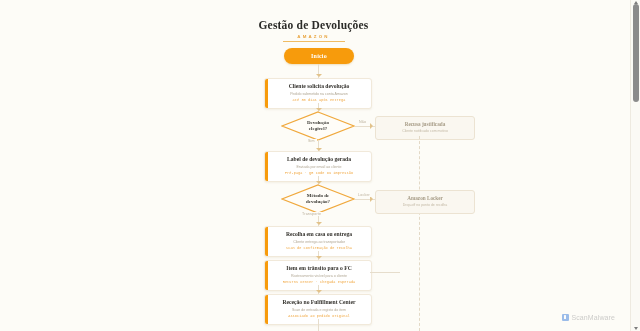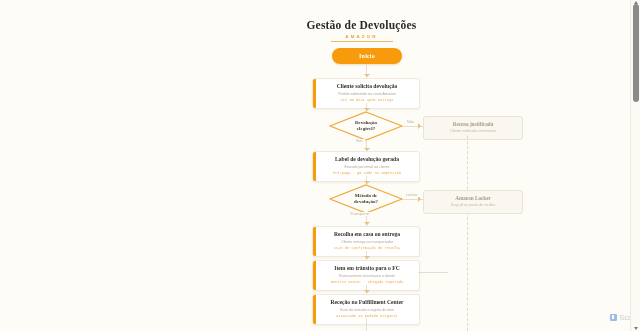--- a/index.html
+++ b/index.html
@@ -5,21 +5,20 @@
   html,body{margin:0;padding:0;}
   body{
     width:640px;height:331px;overflow:hidden;
     background:#fdfcf7;
     font-family:"Liberation Sans",sans-serif;
     position:relative;
   }
   .page{
     position:absolute;inset:0;
     overflow:hidden;
-    margin-left:48px;
   }
   .canvas{
     position:absolute;left:0;top:0;width:627px;height:331px;
     background:#fdfcf7;
   }
   
   .header{
     position:absolute;left:0;top:18px;width:627px;text-align:center;
   }
   .title{

